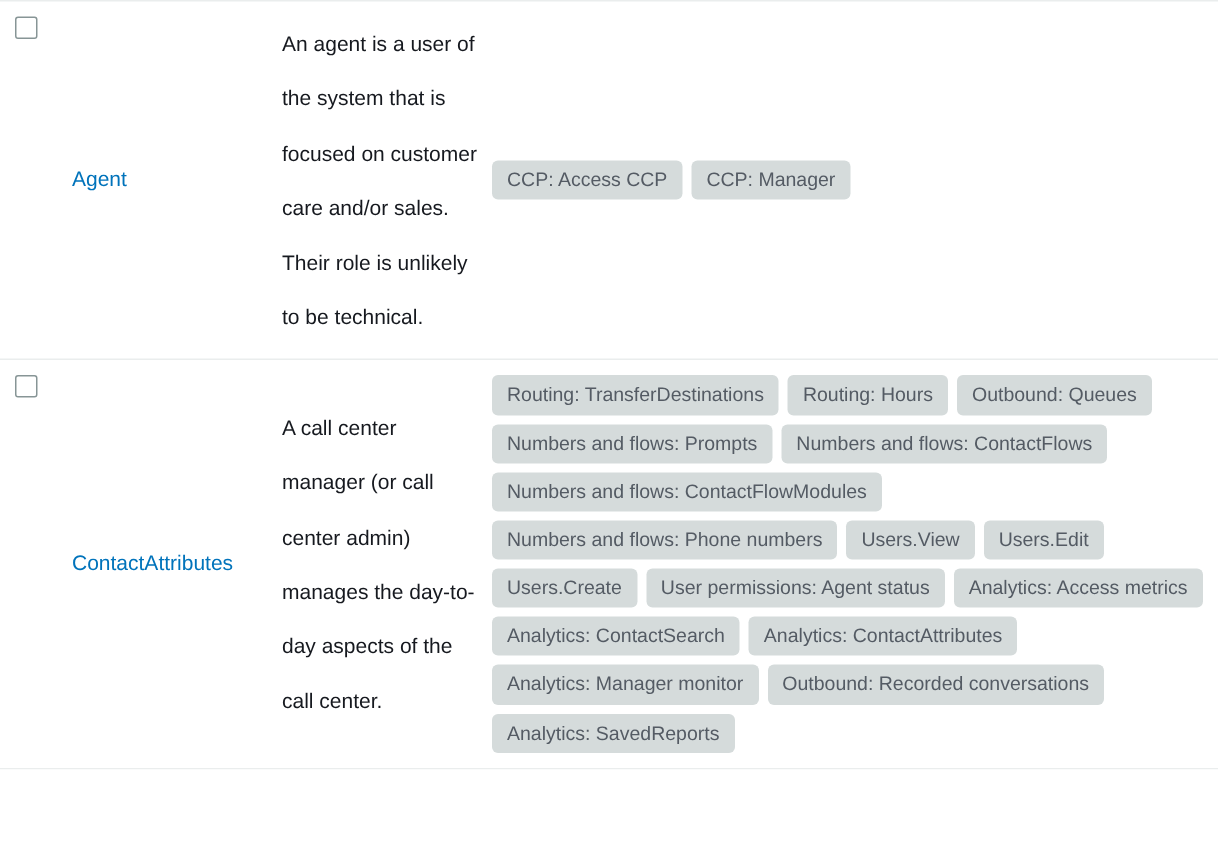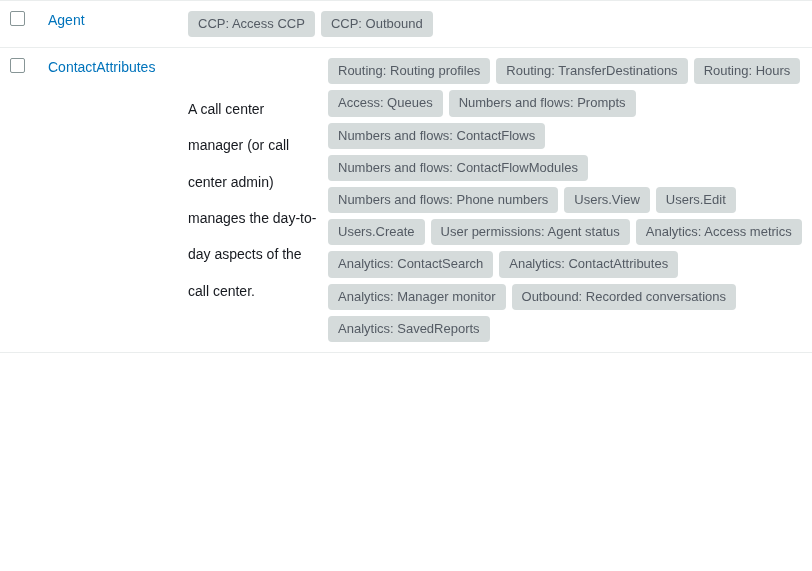--- a/index.html
+++ b/index.html
@@ -33,20 +33,21 @@
       height: 15px;
       border: 1px solid #879596;
       border-radius: 2px;
       appearance: none;
       background: #fff;
       cursor: pointer;
     }
     .name-cell {
       flex: 0 0 140px;
       display: flex;
+      align-items: center;
       align-self: stretch;
     }
     .name-link {
       color: #0073bb;
       text-decoration: none;
       cursor: pointer;
       word-break: break-word;
     }
     .desc-cell {
       flex: 0 0 140px;
@@ -79,36 +80,36 @@
   </style>
 </head>
 <body>
 
 <div id="rows-container">
     <div class="row">
       <div class="checkbox-cell"><input type="checkbox" style=""></div>
       <div class="name-cell">
         <a class="name-link">Agent</a>
       </div>
+      <div class="desc-cell">An agent is a user of the system that is focused on customer care and/or sales. Their role is unlikely to be technical.</div>
       <div class="perm-cell">
         <span class="badge">CCP: Access CCP</span>
-        <span class="badge">CCP: Outbound</span>
+        <span class="badge">CCP: Manager</span>
       </div>
     </div>
     <div class="row">
       <div class="checkbox-cell"><input type="checkbox" style=""></div>
       <div class="name-cell">
         <a class="name-link">ContactAttributes</a>
       </div>
       <div class="desc-cell">A call center manager (or call center admin) manages the day-to-day aspects of the call center.</div>
       <div class="perm-cell">
-        <span class="badge">Routing: Routing profiles</span>
         <span class="badge">Routing: TransferDestinations</span>
         <span class="badge">Routing: Hours</span>
-        <span class="badge">Access: Queues</span>
+        <span class="badge">Outbound: Queues</span>
         <span class="badge">Numbers and flows: Prompts</span>
         <span class="badge">Numbers and flows: ContactFlows</span>
         <span class="badge">Numbers and flows: ContactFlowModules</span>
         <span class="badge">Numbers and flows: Phone numbers</span>
         <span class="badge">Users.View</span>
         <span class="badge">Users.Edit</span>
         <span class="badge">Users.Create</span>
         <span class="badge">User permissions: Agent status</span>
         <span class="badge">Analytics: Access metrics</span>
         <span class="badge">Analytics: ContactSearch</span>

